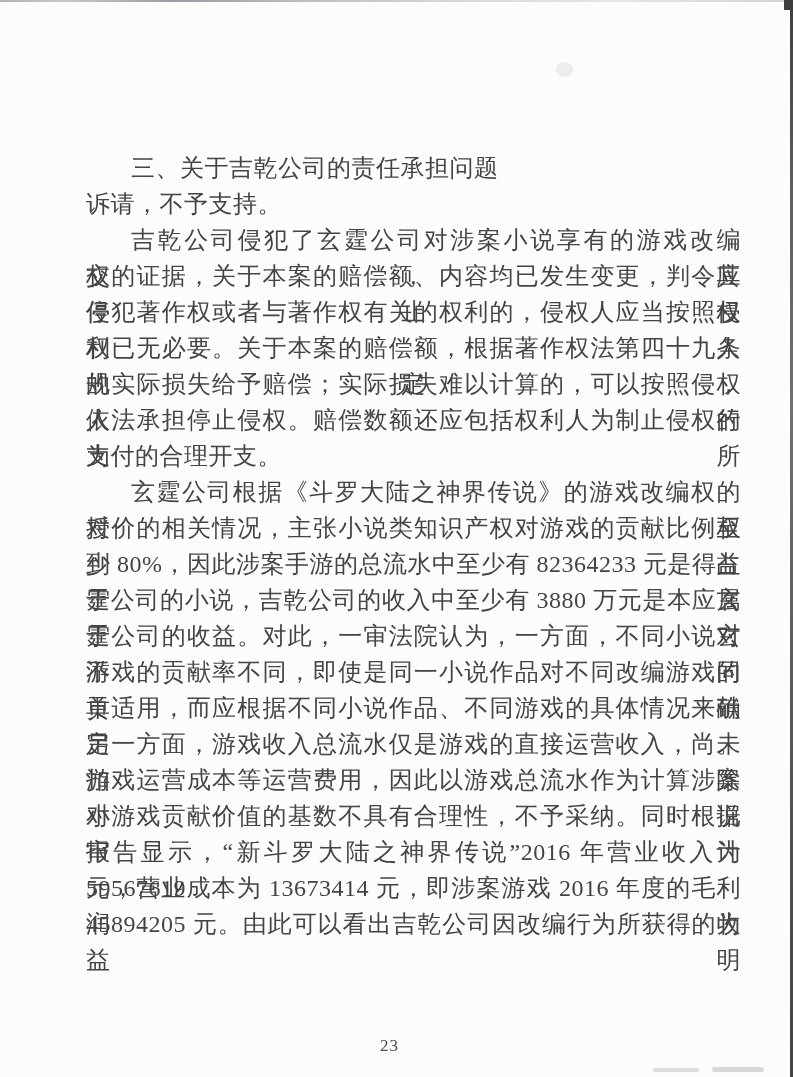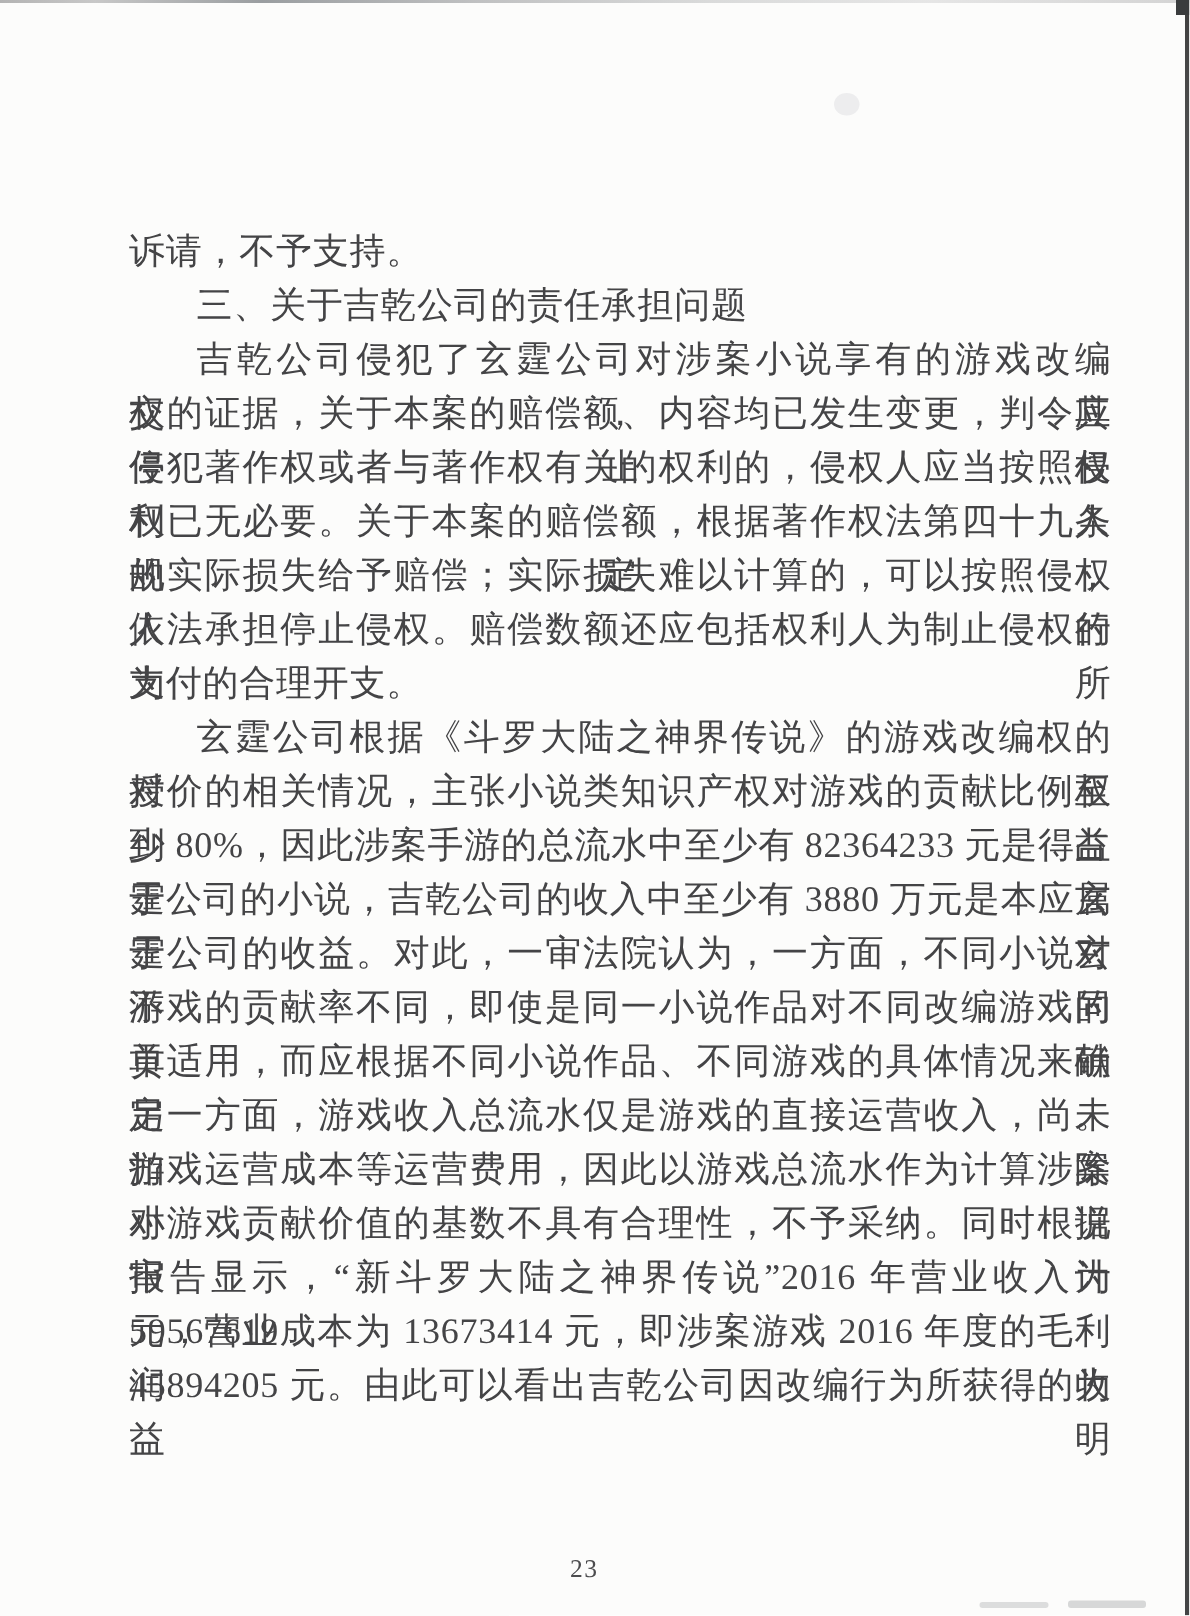--- a/index.html
+++ b/index.html
@@ -98,22 +98,22 @@
 </head>
 <body>
 
 <div class="scan-page">
   <div class="edge-top"></div>
   <div class="edge-right"></div>
   <div class="corner-top-right"></div>
   <div class="smudge-upper"></div>
 
   <main class="text-block">
+      <div class="line indent">三、关于吉乾公司的责任承担问题</div>
       <div class="line">诉请，不予支持。</div>
-      <div class="line indent">三、关于吉乾公司的责任承担问题</div>
       <div class="line indent fill">吉乾公司侵犯了玄霆公司对涉案小说享有的游戏改编权，应</div>
       <div class="line fill">交的证据，关于本案的赔偿额、内容均已发生变更，判令其停止侵</div>
       <div class="line fill">侵犯著作权或者与著作权有关的权利的，侵权人应当按照权利人</div>
       <div class="line fill">权已无必要。关于本案的赔偿额，根据著作权法第四十九条规定，</div>
       <div class="line fill">的实际损失给予赔偿；实际损失难以计算的，可以按照侵权人的</div>
       <div class="line fill">依法承担停止侵权。赔偿数额还应包括权利人为制止侵权行为所</div>
       <div class="line">支付的合理开支。</div>
       <div class="line indent fill">玄霆公司根据《斗罗大陆之神界传说》的游戏改编权的授权</div>
       <div class="line fill">对价的相关情况，主张小说类知识产权对游戏的贡献比例至少占</div>
       <div class="line fill">到 80%，因此涉案手游的总流水中至少有 82364233 元是得益于玄</div>

